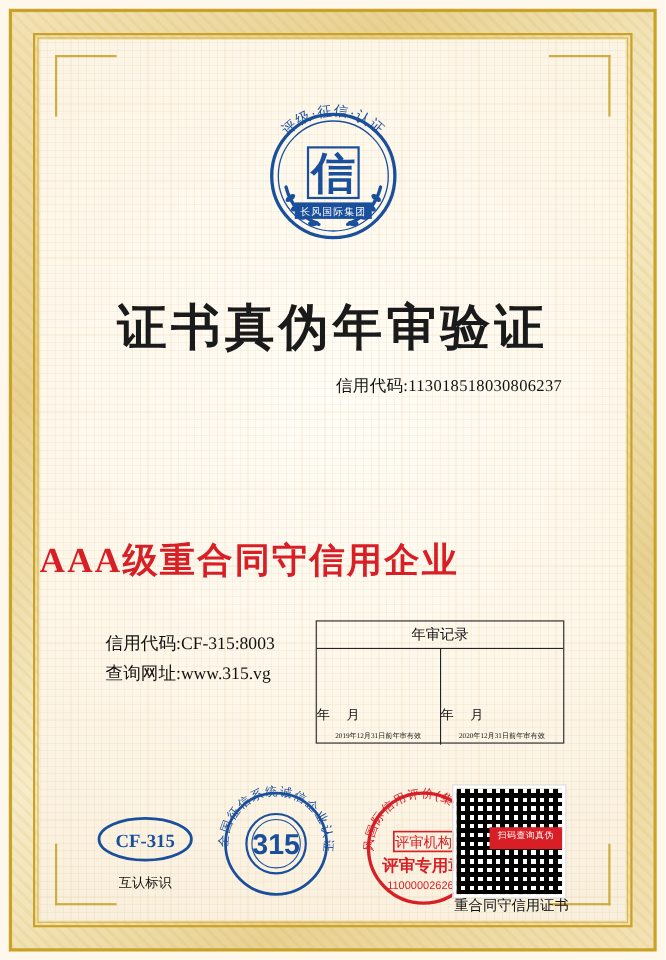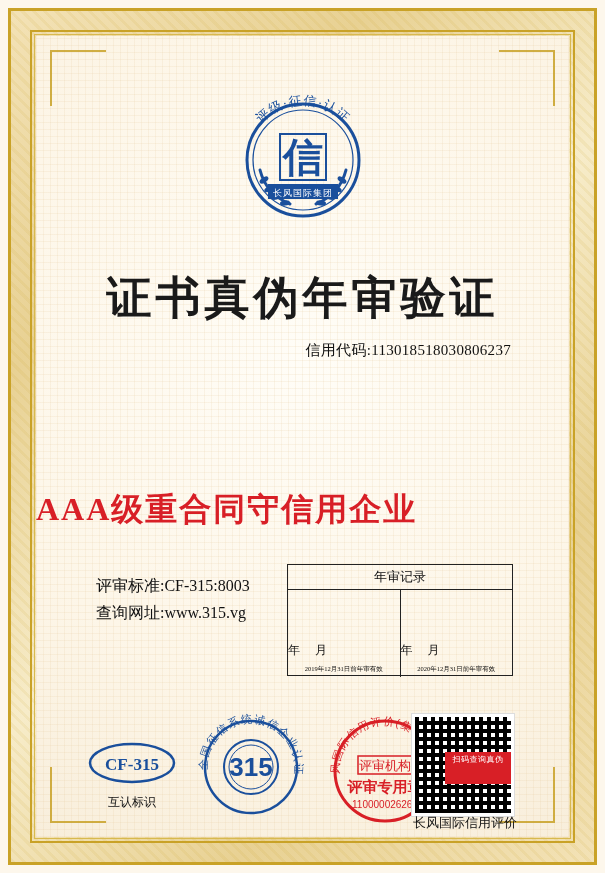--- a/index.html
+++ b/index.html
@@ -218,21 +218,21 @@
       repeating-linear-gradient(90deg, #000 0 4px, #fff 4px 8px);
     background-blend-mode: multiply;
     border: 3px solid #fff;
     outline: 1px solid #ddd;
   }
   .qr-inner-red {
     position: absolute;
     right: 58px;
     top: 716px;
     width: 66px;
-    height: 32px;
+    height: 20px;
     background: #d81f26;
     color: #fff;
     font-size: 8px;
     line-height: 16px;
     text-align: center;
     letter-spacing: 0.5px;
   }
   .qr-label {
     position: absolute;
     right: 40px;
@@ -297,21 +297,21 @@
     <div class="main-title">证书真伪年审验证</div>
 
     <div class="credit-code">
       <span>信用代码:</span><span>113018518030806237</span>
     </div>
 
 
     <div class="award-line">AAA级重合同守信用企业</div>
 
     <div class="details">
-      <div>评审标准:CF-315:8003</div>
+      <div>信用代码:CF-315:8003</div>
       <div>查询网址:www.315.vg</div>
     </div>
 
     <div class="review-box">
       <div class="review-title">年审记录</div>
       <div class="review-cells">
         <div class="review-cell">
           <div class="cell-ym">年 月</div>
           <div class="cell-note">2019年12月31日前年审有效</div>
         </div>
@@ -360,16 +360,16 @@
         <rect x="32" y="44" width="54" height="18" fill="none" stroke="#d81f26" stroke-width="1.5"></rect>
         <text x="59" y="58" text-anchor="middle" font-family="Liberation Sans, sans-serif" font-size="13" fill="#d81f26">评审机构</text>
         <text x="59" y="80" text-anchor="middle" font-family="Liberation Sans, sans-serif" font-size="15" font-weight="bold" fill="#d81f26">评审专用章</text>
         <text x="59" y="96" text-anchor="middle" font-family="Liberation Sans, sans-serif" font-size="10" fill="#d81f26">110000026266</text>
       </svg>
       <span class="sr-only">长风国际信用评价(集团)有限公司</span>
     </div>
 
     <div class="qr"></div>
     <div class="qr-inner-red">扫码查询真伪</div>
-    <div class="qr-label">长风国际信用评价</div>
+    <div class="qr-label">重合同守信用证书</div>
 
   </div>
 </div>
 
 </body></html>

